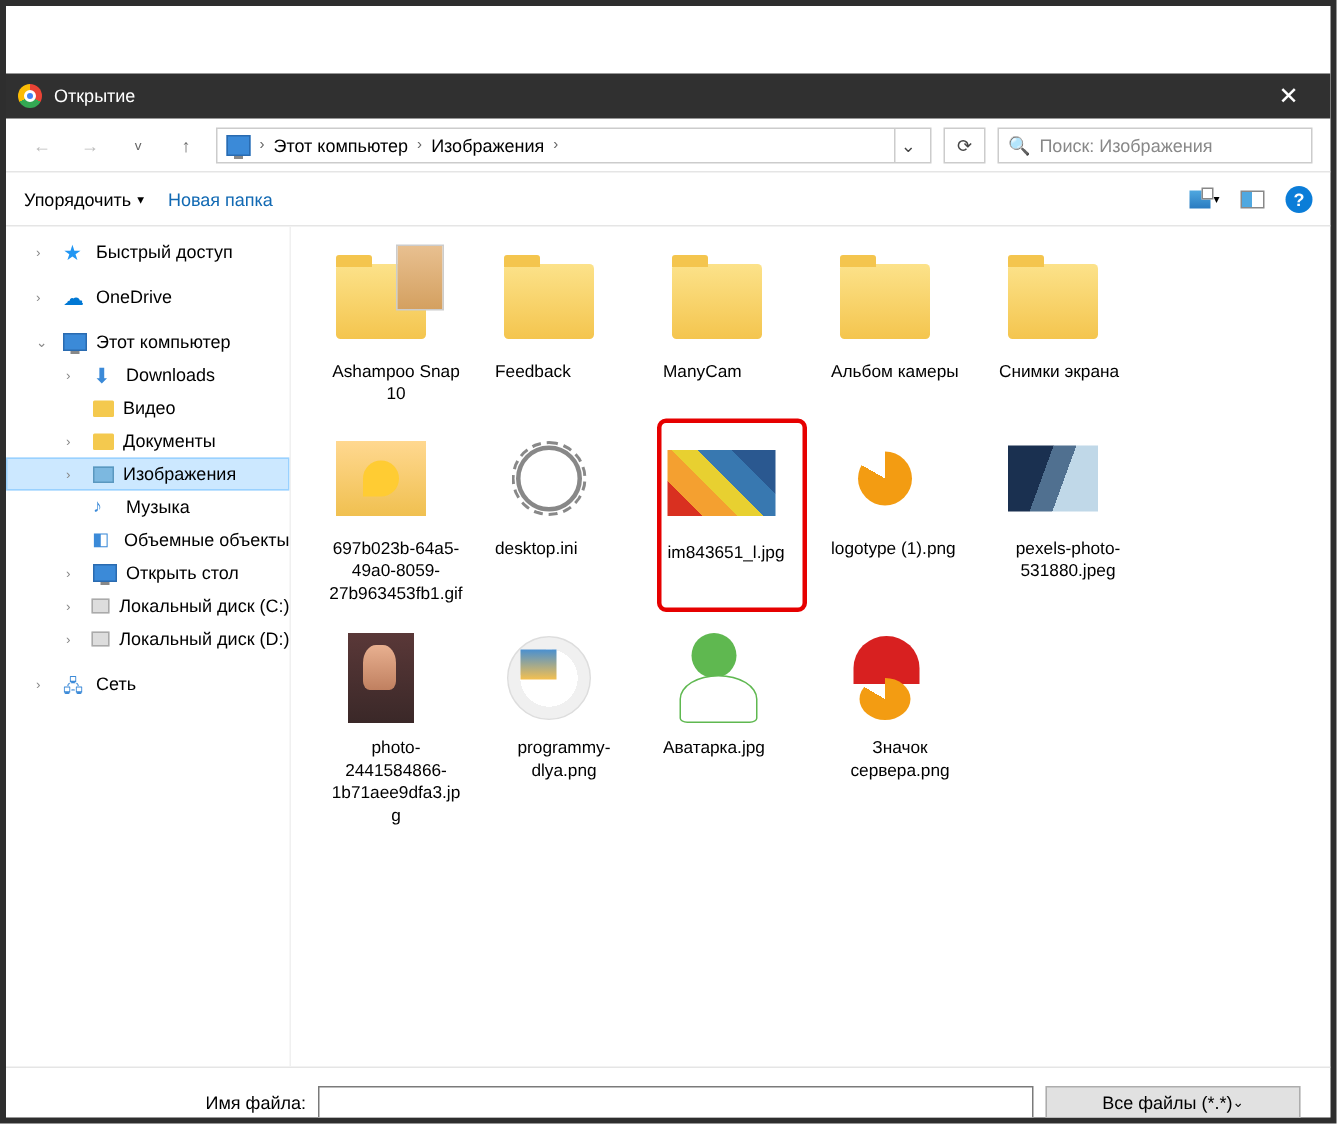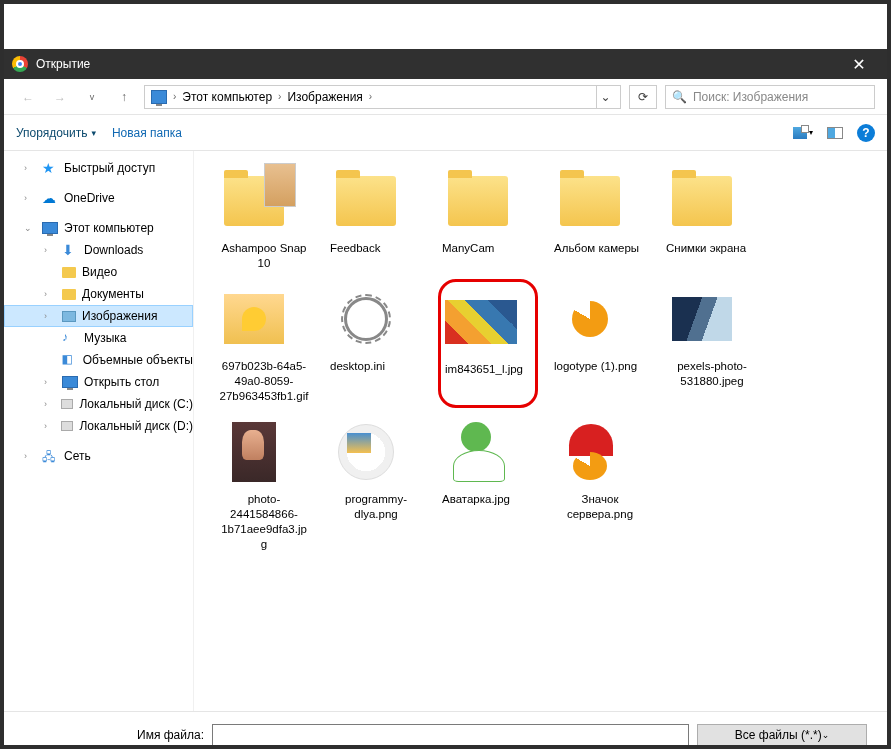--- a/index.html
+++ b/index.html
@@ -14,21 +14,21 @@
 .nav-arrow.disabled { color: #bbb; }
 .addr { flex: 1; display: flex; align-items: center; border: 1px solid #ccc; height: 24px; padding: 0 6px; gap: 6px; }
 .addr .monitor { width:16px;height:14px; background:#3b8ad8; border:1px solid #2a6bb0; position:relative;}
 .addr .monitor::after{content:'';position:absolute;bottom:-3px;left:4px;width:6px;height:2px;background:#888;}
 .addr .crumb { display:flex; align-items:center; gap:4px; }
 .addr .chevron { color:#666; font-size:10px; }
 .addr-dd { width:18px; text-align:center; color:#444; border-left:1px solid #ccc; margin-left:auto; height:100%; display:flex;align-items:center;justify-content:center;}
 .refresh-btn { width:28px; height:24px; border:1px solid #ccc; display:flex;align-items:center;justify-content:center; color:#444;}
 .searchbox { width: 210px; height: 24px; border:1px solid #ccc; display:flex; align-items:center; padding:0 6px; gap:6px; color:#888;}
 .toolbar { height: 36px; display:flex; align-items:center; padding:0 12px; gap:16px; border-bottom:1px solid #e5e5e5;}
-.toolbar .organize { color:#0c4a6e; display:flex;align-items:center;gap:4px;}
+.toolbar .organize { color:#000000; display:flex;align-items:center;gap:4px;}
 .toolbar .newfolder { color:#1169b3; }
 .toolbar .right { margin-left:auto; display:flex; align-items:center; gap:12px;}
 .tb-ico { width:20px; height:16px; display:flex;align-items:center;justify-content:center;}
 .help-ico { width:18px;height:18px;border-radius:50%;background:#0b7dd8;color:#fff;text-align:center;line-height:18px;font-weight:bold;}
 .view-ico { width:16px;height:12px;background:linear-gradient(#4fa8e0,#2a7bc0); position:relative;}
 .view-ico::after{content:'';position:absolute;right:-2px;top:-2px;width:6px;height:6px;background:#fff;border:1px solid #888;}
 .preview-ico{width:16px;height:12px;background:linear-gradient(to right,#4fa8e0 50%,#fff 50%);border:1px solid #888;}
 .main { display:flex; height: 560px; }
 .sidebar { width: 190px; padding:6px 0; overflow:hidden; border-right:1px solid #f0f0f0;}
 .tree-item { display:flex; align-items:center; height:22px; padding-left:20px; gap:6px; white-space:nowrap;}
@@ -54,21 +54,21 @@
 .folder-thumb { width:60px; height:50px; background:linear-gradient(#fce28a,#f4c54e); border-radius:3px; position:relative;}
 .folder-thumb::before{content:'';position:absolute;top:-6px;left:0;width:24px;height:8px;background:#f4c54e;border-radius:2px 2px 0 0;}
 .cat-preview{position:absolute;top:-2px;right:-6px;width:32px;height:44px;background:linear-gradient(#e8c090,#d4a060);border:1px solid #ccc;z-index:2;}
 .save-preview{position:absolute;top:14px;left:16px;width:28px;height:22px;background:linear-gradient(#8fd14e,#6db82e);z-index:2;}
 .vid-preview{position:absolute;top:-2px;right:-6px;width:30px;height:40px;background:#fff;border:1px solid #ccc;z-index:2;}
 .vid-preview::after{content:'';position:absolute;inset:4px;background:repeating-linear-gradient(#333 0 4px,#fff 4px 8px);}
 .gif-thumb{width:60px;height:50px;background:linear-gradient(#ffd890,#f0c050);display:flex;align-items:center;justify-content:center;}
 .gif-thumb::after{content:'';width:24px;height:24px;background:#ffcc33;border-radius:50% 50% 50% 0;}
 .ini-thumb{width:44px;height:44px;border:3px solid #888;border-radius:50%;position:relative;}
 .ini-thumb::after{content:'';position:absolute;inset:-6px;border:2px dashed #888;border-radius:50%;}
-.highlighted-item{border:3px solid #e60000;border-radius:18px;padding:4px;}
+.highlighted-item{border:3px solid #e60000;border-radius:6px;padding:4px;}
 .painting-thumb{width:72px;height:44px;background:linear-gradient(45deg,#d93020 0 20%,#f4a030 20% 40%,#e8d030 40% 55%,#3878b0 55% 75%,#2a5890 75% 100%);}
 .logo-thumb{width:36px;height:36px;border-radius:50%;background:conic-gradient(#f39c12 0 300deg, transparent 300deg 360deg);}
 .pexels-thumb{width:60px;height:44px;background:linear-gradient(110deg,#1a3050 0 40%,#507090 40% 60%,#c0d8e8 60% 100%);}
 .photo-thumb{width:44px;height:60px;background:linear-gradient(#5a3838,#3a2828);position:relative;}
 .photo-thumb::after{content:'';position:absolute;top:8px;left:10px;width:22px;height:30px;background:linear-gradient(#e8b090,#c08060);border-radius:40% 40% 20% 20%;}
 .prog-thumb{width:56px;height:56px;border-radius:50%;background:radial-gradient(circle,#fff 50%,#f0f0f0 50%);border:1px solid #ddd;position:relative;}
 .prog-thumb::after{content:'';position:absolute;left:8px;top:8px;width:24px;height:20px;background:linear-gradient(#4a90d0,#f4c050);}
 .avatar-thumb{width:50px;height:60px;position:relative;}
 .avatar-thumb::before{content:'';position:absolute;left:8px;top:0;width:30px;height:30px;background:#5fb850;border-radius:50%;}
 .avatar-thumb::after{content:'';position:absolute;left:0;bottom:0;width:50px;height:30px;background:#fff;border:1px solid #5fb850;border-radius:50% 50% 10% 10%;}

